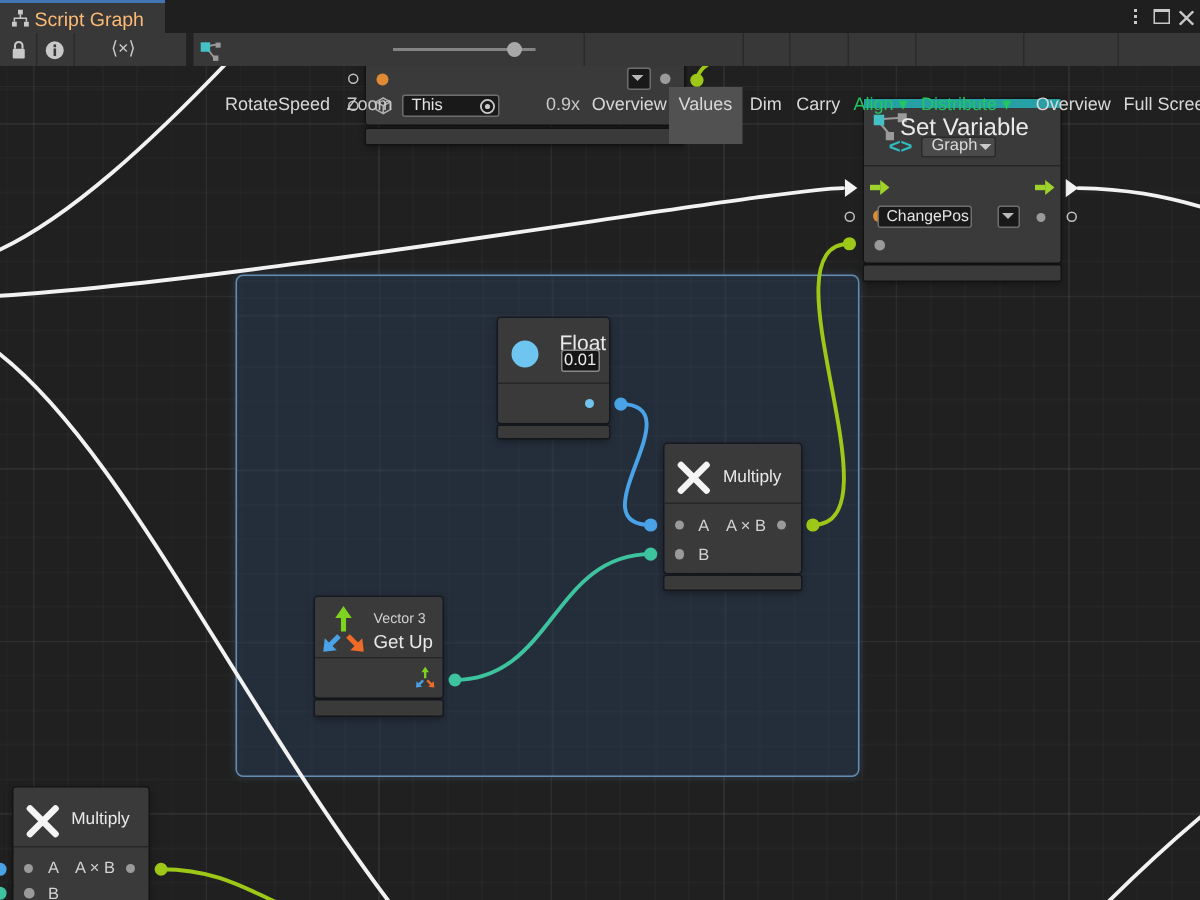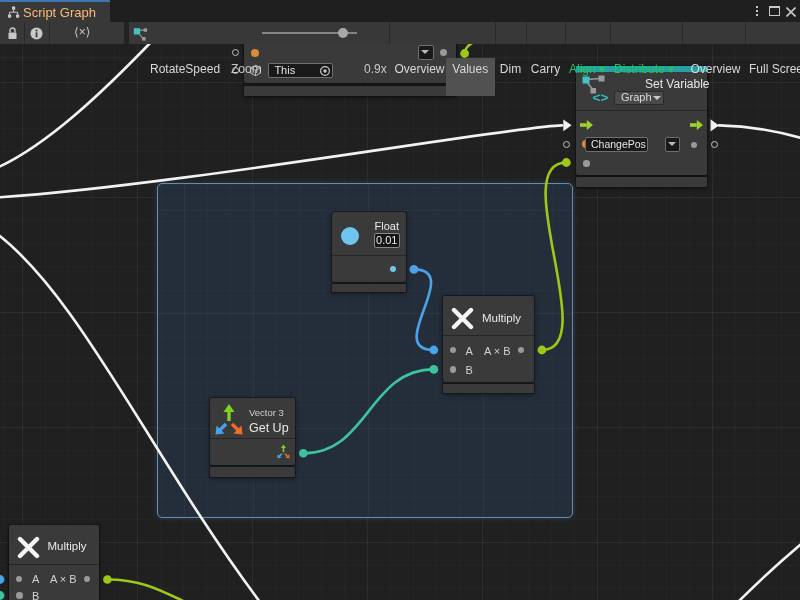--- a/index.html
+++ b/index.html
@@ -121,21 +121,21 @@
   <svg class="abs" style="left:581.5px;top:75px;z-index:4" width="30" height="29" viewBox="0 0 30 29">
     <g stroke="#9a9a9a" stroke-width="1.4" fill="none">
       <line x1="4" y1="4.5" x2="19" y2="3.5"></line>
       <line x1="5.5" y1="8" x2="10.5" y2="14"></line>
     </g>
     <rect x="0.5" y="1.5" width="7" height="7" fill="#45c1c6"></rect>
     <rect x="16.5" y="0.5" width="6" height="6" fill="#9a9a9a"></rect>
     <rect x="8.5" y="13" width="5.5" height="5.5" fill="#9a9a9a"></rect>
     <text x="10.5" y="27" font-size="13.5" font-weight="bold" fill="#2fbcc0" font-family="Liberation Sans" text-anchor="start">&lt;&gt;</text>
   </svg>
-  <div class="abs ndtitle" style="left:645px;top:76.5px;font-size:12px;z-index:4">Set Variable</div>
+  <div class="abs ndtitle" style="left:600px;top:76.5px;font-size:16px;z-index:4">Set Variable</div>
   <div class="abs" style="left:614px;top:91px;width:50px;height:13.5px;background:#4a4a4a;border:1px solid #2a2a2a;border-radius:2px;box-sizing:border-box;color:#dadada;font-size:11px;line-height:11.5px;padding-left:6px;z-index:4">Graph</div>
   <div class="abs" style="left:653px;top:96px;width:0;height:0;border-left:4px solid transparent;border-right:4px solid transparent;border-top:4.5px solid #c9c9c9;z-index:5"></div>
 
   <svg class="abs" style="left:580px;top:119.5px;z-index:4" width="13" height="10" viewBox="0 0 13 10">
     <rect x="0" y="3.2" width="6.8" height="3.6" fill="#9ed32b"></rect>
     <polygon points="6.8,0 13,5 6.8,10" fill="#9ed32b"></polygon>
   </svg>
   <svg class="abs" style="left:689.5px;top:119.5px;z-index:4" width="13" height="10" viewBox="0 0 13 10">
     <rect x="0" y="3.2" width="6.8" height="3.6" fill="#9ed32b"></rect>
     <polygon points="6.8,0 13,5 6.8,10" fill="#9ed32b"></polygon>
@@ -146,21 +146,21 @@
   <div class="abs fld" style="left:585px;top:137px;width:63px;height:15px;line-height:13px;padding-left:5px;font-size:10.5px;z-index:4">ChangePos</div>
   <div class="abs fld" style="left:664.5px;top:137px;width:15.5px;height:15px;z-index:4"></div>
   <div class="abs" style="left:667.5px;top:142px;width:0;height:0;border-left:4.2px solid transparent;border-right:4.2px solid transparent;border-top:4.6px solid #b9b9b9;z-index:5"></div>
   <div class="abs dot" style="left:690.6px;top:141.5px;width:6.5px;height:6.5px;background:#9a9a9a;z-index:4"></div>
   <div class="abs dot" style="left:583.1px;top:160.1px;width:6.5px;height:6.5px;background:#9a9a9a;z-index:4"></div>
 
   <div class="abs node" style="left:332.4px;top:211.6px;width:73.6px;height:70.4px;z-index:3"></div>
   <div class="abs foot" style="left:332.4px;top:284px;width:73.6px;height:8px;z-index:3"></div>
   <div class="abs hline" style="left:332.4px;top:254.5px;width:73.6px;height:1px;z-index:4"></div>
   <div class="abs dot" style="left:340.5px;top:226.5px;width:18px;height:18px;background:#6ec6f0;z-index:4"></div>
-  <div class="abs ndtitle" style="left:373px;top:220px;width:26px;font-size:11px;text-align:right;z-index:4">Float</div>
+  <div class="abs ndtitle" style="left:373px;top:220px;width:26px;font-size:14px;text-align:right;z-index:4">Float</div>
   <div class="abs" style="left:374px;top:233px;width:25.5px;height:15px;background:#151515;border:1px solid #8a8a8a;border-radius:2px;box-sizing:border-box;color:#ececec;font-size:11px;line-height:13px;text-align:center;z-index:4">0.01</div>
   <div class="abs dot" style="left:390px;top:265.6px;width:6px;height:6px;background:#74c3ee;z-index:4"></div>
 
   <div class="abs node" style="left:442.8px;top:295.5px;width:91px;height:86.2px;z-index:3"></div>
   <div class="abs foot" style="left:442.8px;top:383.5px;width:91px;height:9px;z-index:3"></div>
   <div class="abs hline" style="left:442.8px;top:335px;width:91px;height:1px;z-index:4"></div>
   <svg class="abs" style="left:450.5px;top:307px;z-index:4" width="23" height="23" viewBox="0 0 23 23">
     <g stroke="#f5f5f5" stroke-width="4.4" stroke-linecap="round">
       <line x1="3" y1="3" x2="20" y2="20"></line>
       <line x1="20" y1="3" x2="3" y2="20"></line>

